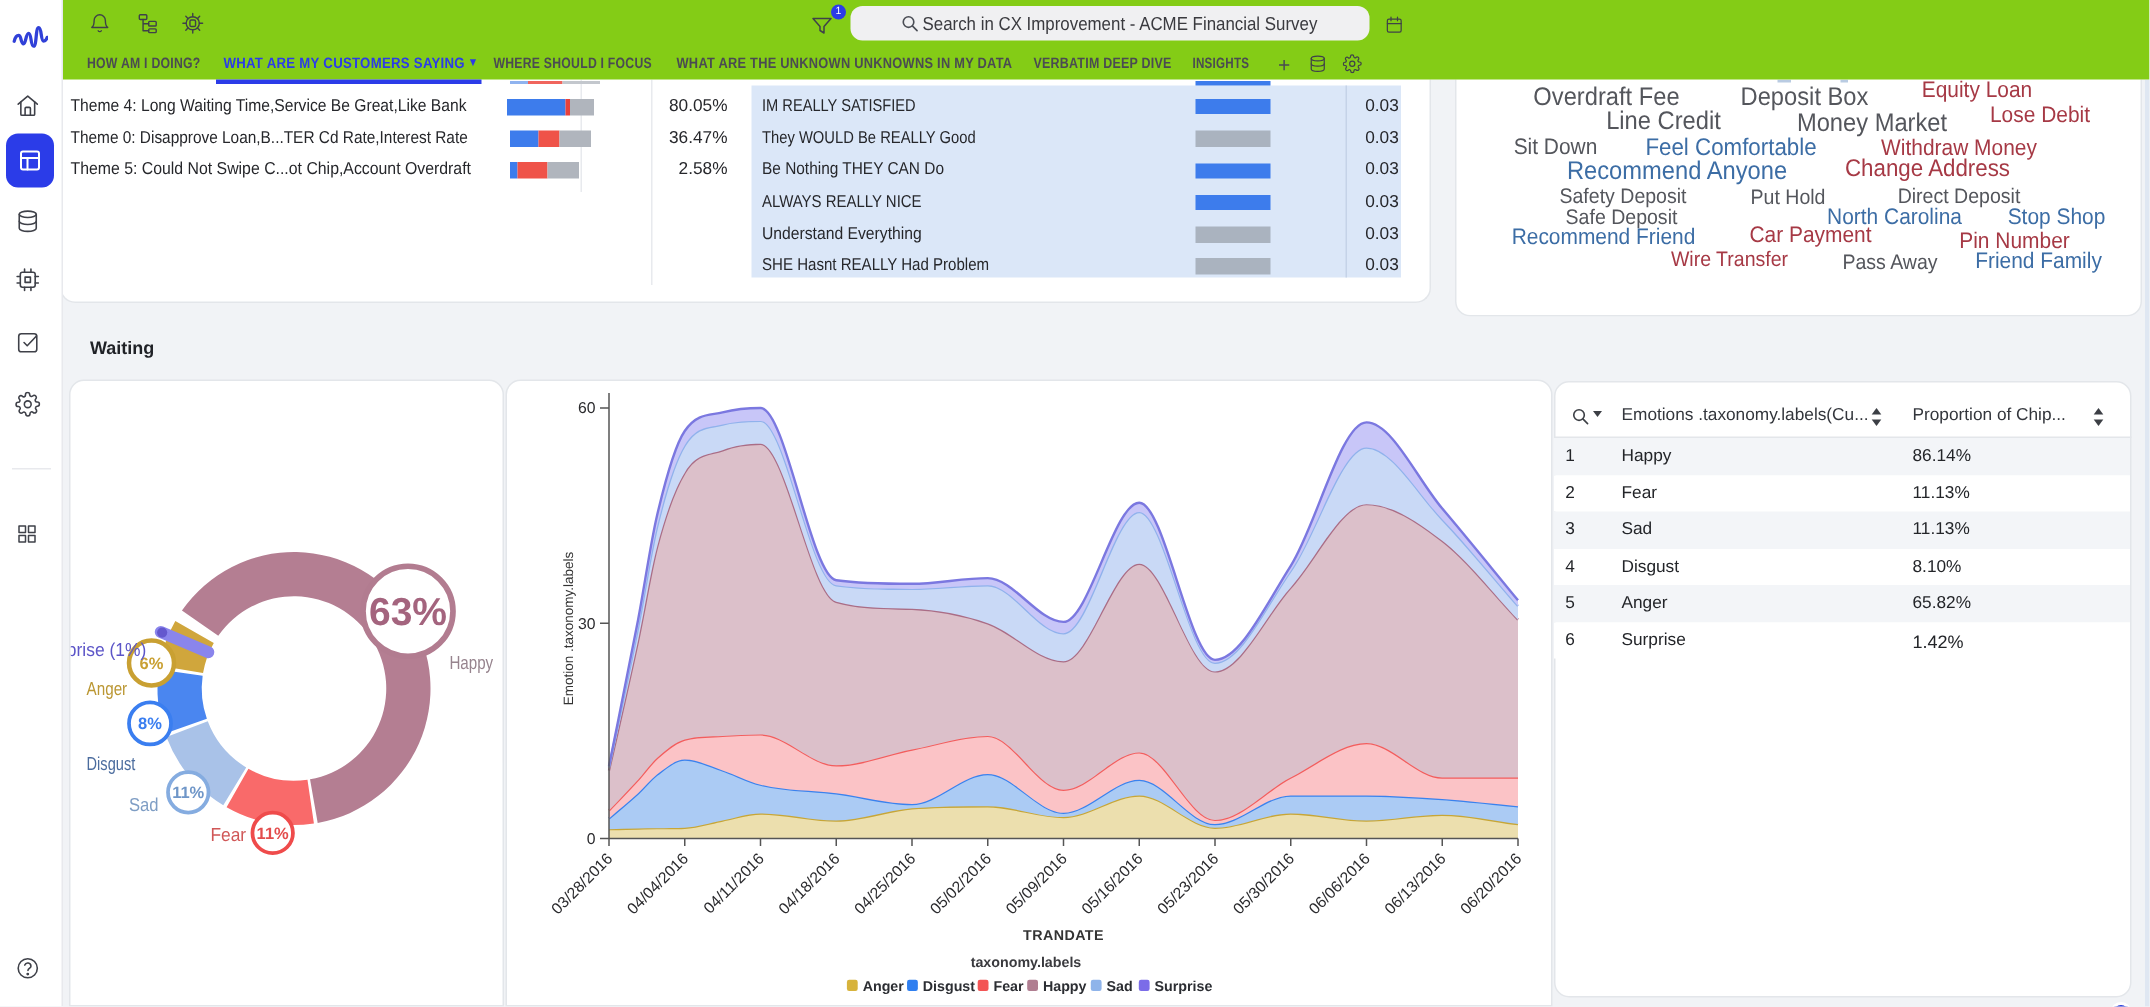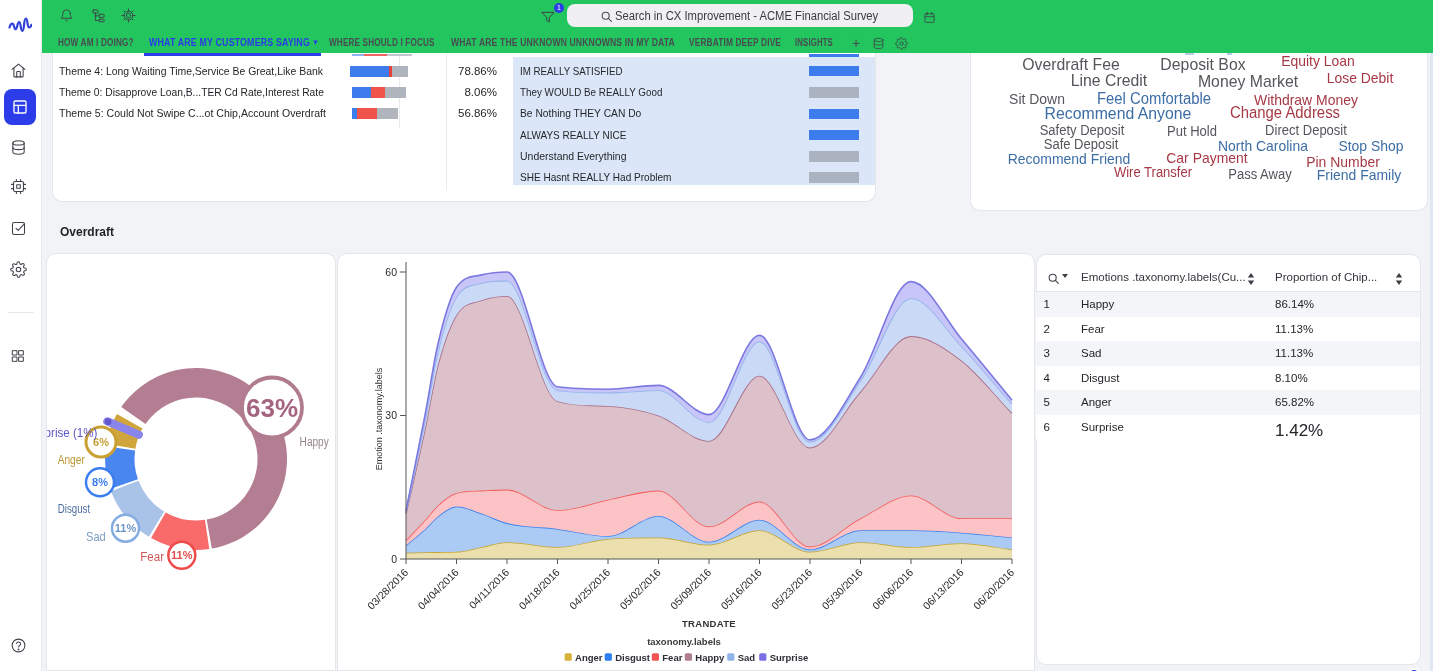--- a/index.html
+++ b/index.html
@@ -1,42 +1,42 @@
 <!DOCTYPE html>
 <html><head><meta charset="utf-8"><style>
 *{margin:0;padding:0;box-sizing:border-box}
 body{width:1433px;height:671px;overflow:hidden;font-family:"Liberation Sans",sans-serif;background:#f1f3f6;position:relative}
 .card{position:absolute;background:#fff;border:1px solid #e3e6ea}
 </style></head>
 <body>
 
 <div style="position:absolute;left:42px;top:53px;width:1391px;height:618px;background:#f1f3f6"></div>
 
-<div class="card" style="left:52px;top:52px;width:824px;height:149.5px;border-top:none;border-radius:0 0 10px 10px;overflow:hidden">
+<div class="card" style="left:40px;top:52px;width:914px;height:149.5px;border-top:none;border-radius:0 0 10px 10px;overflow:hidden">
   <div style="position:absolute;left:-56px;top:-52px;width:1433px;height:671px">
     <div style="position:absolute;left:402.2px;top:53px;width:1px;height:75px;background:#e8eaee"></div>
       <div style="position:absolute;left:449.3px;top:53px;width:1px;height:137px;background:#e8eaee"></div>
       <div style="position:absolute;left:354.5px;top:54.3px;width:12.5px;height:1.9px;background:#8fb3ef"></div>
       <div style="position:absolute;left:367.0px;top:54.3px;width:23.0px;height:1.9px;background:#f0655d"></div>
       <div style="position:absolute;left:390.0px;top:54.3px;width:24.7px;height:1.9px;background:#c3c7cd"></div>
       <div style="position:absolute;left:62px;top:64.5px;font-size:11.5px;color:#26272b;white-space:nowrap;transform:scaleX(0.907);transform-origin:left center">Theme 4: Long Waiting Time,Service Be Great,Like Bank</div>
       <div style="position:absolute;left:353.0px;top:65.5px;width:38.8px;height:11px;background:#3d7cec"></div>
       <div style="position:absolute;left:391.8px;top:65.5px;width:3.5px;height:11px;background:#e8413c"></div>
       <div style="position:absolute;left:395.3px;top:65.5px;width:15.3px;height:11px;background:#b0b5bd"></div>
-      <div style="position:absolute;left:440px;top:64.5px;width:60px;text-align:right;font-size:11.5px;color:#26272b">78.86%</div>
+      <div style="position:absolute;left:440px;top:64.5px;width:60px;text-align:right;font-size:11.5px;color:#26272b">80.05%</div>
       <div style="position:absolute;left:62px;top:85.8px;font-size:11.5px;color:#26272b;white-space:nowrap;transform:scaleX(0.893);transform-origin:left center">Theme 0: Disapprove Loan,B...TER Cd Rate,Interest Rate</div>
       <div style="position:absolute;left:354.8px;top:86.8px;width:19.4px;height:11px;background:#3d7cec"></div>
       <div style="position:absolute;left:374.2px;top:86.8px;width:14.1px;height:11px;background:#ef5349"></div>
       <div style="position:absolute;left:388.3px;top:86.8px;width:21.1px;height:11px;background:#b0b5bd"></div>
-      <div style="position:absolute;left:440px;top:85.8px;width:60px;text-align:right;font-size:11.5px;color:#26272b">8.06%</div>
+      <div style="position:absolute;left:440px;top:85.8px;width:60px;text-align:right;font-size:11.5px;color:#26272b">36.47%</div>
       <div style="position:absolute;left:62px;top:107.1px;font-size:11.5px;color:#26272b;white-space:nowrap;transform:scaleX(0.918);transform-origin:left center">Theme 5: Could Not Swipe C...ot Chip,Account Overdraft</div>
       <div style="position:absolute;left:355.1px;top:108.1px;width:5.0px;height:11px;background:#3d7cec"></div>
       <div style="position:absolute;left:360.1px;top:108.1px;width:19.5px;height:11px;background:#ef5349"></div>
       <div style="position:absolute;left:379.6px;top:108.1px;width:21.4px;height:11px;background:#b0b5bd"></div>
-      <div style="position:absolute;left:440px;top:107.1px;width:60px;text-align:right;font-size:11.5px;color:#26272b">56.86%</div>
+      <div style="position:absolute;left:440px;top:107.1px;width:60px;text-align:right;font-size:11.5px;color:#26272b">2.58%</div>
     <div style="position:absolute;left:515.5px;top:56.5px;width:433.4px;height:128.2px;background:#dbe7f8"></div>
       <div style="position:absolute;left:812.0px;top:54.3px;width:50.0px;height:2.4px;background:#3d7cec"></div>
       <div style="position:absolute;left:522.6px;top:64.6px;font-size:11.5px;color:#26272b;white-space:nowrap;transform:scaleX(0.848);transform-origin:left center">IM REALLY SATISFIED</div>
       <div style="position:absolute;left:812.0px;top:65.9px;width:50.0px;height:10.5px;background:#3d7cec"></div>
       <div style="position:absolute;left:887.5px;top:64.6px;width:60px;text-align:right;font-size:11.5px;color:#26272b">0.03</div>
       <div style="position:absolute;left:522.6px;top:85.9px;font-size:11.5px;color:#26272b;white-space:nowrap;transform:scaleX(0.856);transform-origin:left center">They WOULD Be REALLY Good</div>
       <div style="position:absolute;left:812.0px;top:87.2px;width:50.0px;height:10.5px;background:#aab3bf"></div>
       <div style="position:absolute;left:887.5px;top:85.9px;width:60px;text-align:right;font-size:11.5px;color:#26272b">0.03</div>
       <div style="position:absolute;left:522.6px;top:107.2px;font-size:11.5px;color:#26272b;white-space:nowrap;transform:scaleX(0.894);transform-origin:left center">Be Nothing THEY CAN Do</div>
       <div style="position:absolute;left:812.0px;top:108.5px;width:50.0px;height:10.5px;background:#3d7cec"></div>
@@ -77,21 +77,21 @@
       <div style="position:absolute;left:1206px;top:157px;transform:translate(-50%,-50%) scaleX(0.93);font-size:15px;color:#a63945;white-space:nowrap">Car Payment</div>
       <div style="position:absolute;left:1342px;top:161px;transform:translate(-50%,-50%) scaleX(0.93);font-size:15px;color:#a63945;white-space:nowrap">Pin Number</div>
       <div style="position:absolute;left:1152px;top:172px;transform:translate(-50%,-50%) scaleX(0.93);font-size:14px;color:#a63945;white-space:nowrap">Wire Transfer</div>
       <div style="position:absolute;left:1259px;top:174px;transform:translate(-50%,-50%) scaleX(0.93);font-size:14px;color:#54565c;white-space:nowrap">Pass Away</div>
       <div style="position:absolute;left:1358px;top:174px;transform:translate(-50%,-50%) scaleX(0.93);font-size:15px;color:#3c6da5;white-space:nowrap">Friend Family</div>
       <div style="position:absolute;left:1184px;top:53px;width:9px;height:2px;background:#b9cbe2"></div>
       <div style="position:absolute;left:1226px;top:53px;width:5px;height:2px;background:#b9cbe2"></div>
   </div>
 </div>
 
-<div style="position:absolute;left:60px;top:225px;font-size:12px;font-weight:bold;color:#1f2126">Overdraft</div>
+<div style="position:absolute;left:60px;top:225px;font-size:12px;font-weight:bold;color:#1f2126">Waiting</div>
 
 <div class="card" style="left:46px;top:253px;width:290px;height:418px;border-radius:10px 10px 0 0;overflow:hidden"><svg width="290" height="418" viewBox="0 0 290 418" font-family="Liberation Sans, sans-serif">
       <path d="M74.28,153.07A91.0,91.0 0 1 1 164.80,294.62L159.68,265.57A61.5,61.5 0 1 0 98.50,169.90Z" fill="#b47e92"></path>
       <path d="M162.29,295.02A91.0,91.0 0 0 1 104.05,284.12L118.62,258.47A61.5,61.5 0 0 0 157.98,265.84Z" fill="#f96a6a"></path>
       <path d="M101.86,282.84A91.0,91.0 0 0 1 63.93,237.31L91.51,226.84A61.5,61.5 0 0 0 117.14,257.60Z" fill="#a9c2e8"></path>
       <path d="M63.06,234.93A91.0,91.0 0 0 1 58.89,192.34L88.10,196.44A61.5,61.5 0 0 0 90.92,225.23Z" fill="#4a86f0"></path>
       <path d="M59.27,189.82A91.0,91.0 0 0 1 69.88,160.05L95.53,174.62A61.5,61.5 0 0 0 88.36,194.74Z" fill="#d0a63c"></path>
       <line x1="91.9" y1="180.8" x2="60.2" y2="167.3" stroke="#8a85ec" stroke-width="8" stroke-linecap="round"></line>
       <circle cx="61.1" cy="167.7" r="3.4" fill="#6458ce"></circle>
       <circle cx="225" cy="153.5" r="30.0" fill="#fff" stroke="#b27c90" stroke-width="3.8"></circle>
@@ -193,21 +193,21 @@
 <div style="position:absolute;left:1043.5px;top:371.5px;font-size:11.5px;color:#232529">4</div>
 <div style="position:absolute;left:1081px;top:371.5px;font-size:11.5px;color:#232529">Disgust</div>
 <div style="position:absolute;left:1275px;top:371.5px;font-size:11.5px;color:#232529">8.10%</div>
 <div style="position:absolute;left:1036px;top:390.0px;width:384px;height:24.5px;background:#f3f5f8"></div>
 <div style="position:absolute;left:1043.5px;top:396.0px;font-size:11.5px;color:#232529">5</div>
 <div style="position:absolute;left:1081px;top:396.0px;font-size:11.5px;color:#232529">Anger</div>
 <div style="position:absolute;left:1275px;top:396.0px;font-size:11.5px;color:#232529">65.82%</div>
 <div style="position:absolute;left:1036px;top:414.5px;width:384px;height:24.5px;background:#fff"></div>
 <div style="position:absolute;left:1043.5px;top:420.5px;font-size:11.5px;color:#232529">6</div>
 <div style="position:absolute;left:1081px;top:420.5px;font-size:11.5px;color:#232529">Surprise</div>
-<div style="position:absolute;left:1275px;top:420.5px;font-size:17px;color:#232529">1.42%</div>
+<div style="position:absolute;left:1275px;top:420.5px;font-size:12px;color:#232529">1.42%</div>
 <div style="position:absolute;left:1047px;top:271px"><svg width="13" height="13" viewBox="0 0 24 24" fill="none" stroke="#3c3f45" stroke-width="2" stroke-linecap="round">
       <circle cx="10.5" cy="10.5" r="6.5"></circle>
       <path d="M15.5 15.5L21 21"></path>
     </svg></div>
 <div style="position:absolute;left:1062px;top:274px;width:0;height:0;border-left:3.5px solid transparent;border-right:3.5px solid transparent;border-top:4.5px solid #3c3f45"></div>
 <div style="position:absolute;left:1081px;top:271px;font-size:11.5px;color:#33363c;white-space:nowrap">Emotions .taxonomy.labels(Cu...</div>
 <div style="position:absolute;left:1247px;top:271px"><svg width="8" height="12" viewBox="0 0 8 12">
       <path d="M4 0l3.2 4.4H0.8z" fill="#3c3f45"></path>
       <path d="M4 12l3.2-4.4H0.8z" fill="#3c3f45"></path>
     </svg></div>
@@ -216,21 +216,21 @@
       <path d="M4 0l3.2 4.4H0.8z" fill="#3c3f45"></path>
       <path d="M4 12l3.2-4.4H0.8z" fill="#3c3f45"></path>
     </svg></div>
 <div style="position:absolute;left:1036px;top:290.5px;width:384.5px;height:1px;background:#e3e6ea"></div>
 
 <div style="position:absolute;left:1429.5px;top:53px;width:3.5px;height:618px;background:#dfe7f2"></div>
 
 <div style="position:absolute;left:1406.5px;top:668px;width:14px;height:14px;border-radius:50%;background:#2438d8;border:2px solid #fff"></div>
 
 <div style="position:absolute;left:0;top:0;width:1433px;height:53px;background:#fff"></div>
-<div style="position:absolute;left:42px;top:0;width:1391px;height:53px;background:#22c55e">
+<div style="position:absolute;left:42px;top:0;width:1391px;height:53px;background:#84cc16">
   <div style="position:absolute;left:17px;top:8px"><svg width="15" height="15" viewBox="0 0 24 24" fill="none" stroke="#3f4149" stroke-width="1.5" stroke-linecap="round" stroke-linejoin="round">
         <path d="M18 9a6 6 0 10-12 0c0 6-2.5 7.5-2.5 7.5h17S18 15 18 9z"></path>
         <path d="M10.3 20a2 2 0 003.4 0"></path>
       </svg></div>
   <div style="position:absolute;left:49px;top:8px"><svg width="15" height="15" viewBox="0 0 24 24" fill="none" stroke="#3f4149" stroke-width="1.5" stroke-linecap="round" stroke-linejoin="round">
         <rect x="3" y="3" width="8" height="5" rx="1"></rect>
         <rect x="13" y="10" width="8" height="5" rx="1"></rect>
         <rect x="13" y="18" width="8" height="4" rx="1"></rect>
         <path d="M7 8v12h6M7 12.5h6"></path>
       </svg></div>

